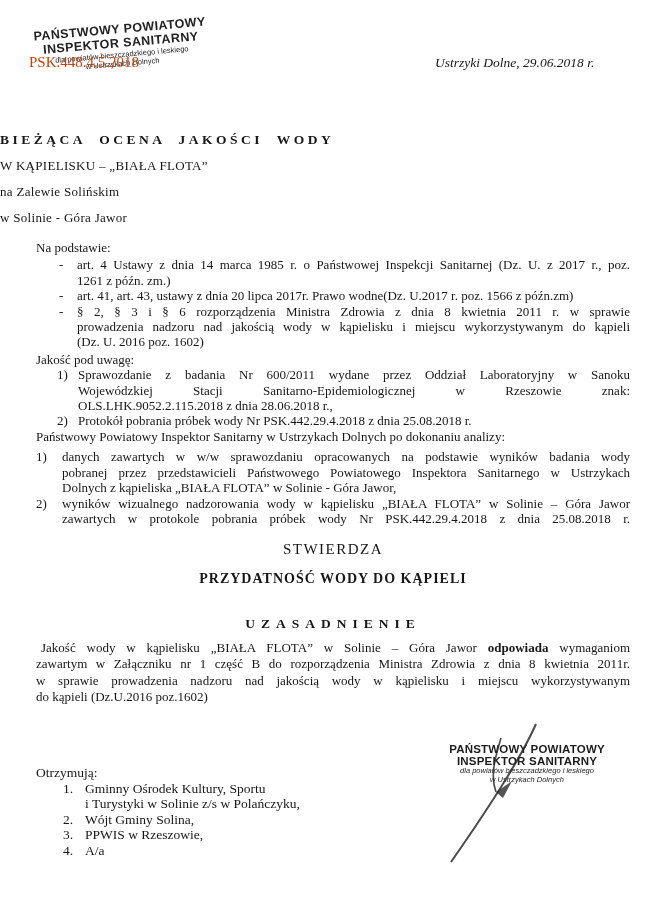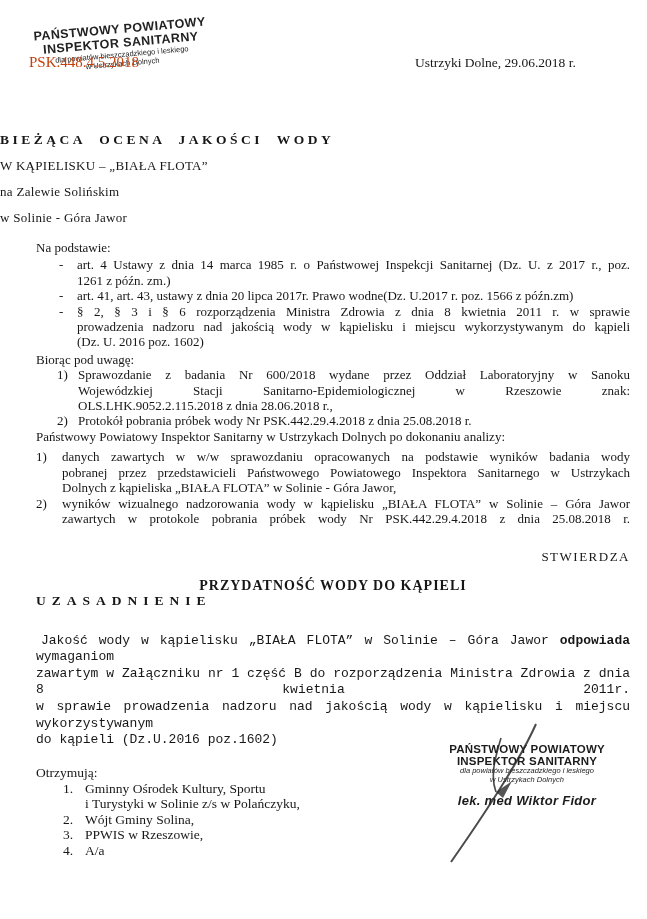--- a/index.html
+++ b/index.html
@@ -12,43 +12,43 @@
   .stamp-top {
     position:absolute; left:16px; top:22px; width:210px; text-align:center;
     transform:rotate(-5deg); color:#222;
     font-family:"Liberation Sans", sans-serif;
   }
   .stamp-top .big { font-size:12.5px; font-weight:700; letter-spacing:.4px; line-height:14px; white-space:nowrap; }
   .stamp-top .small { font-size:7.5px; line-height:9px; white-space:nowrap; }
 
   .ref-number { position:absolute; left:29px; top:54px; font-size:15px; color:#c2410c; }
 
-  .date-line { position:absolute; left:415px; top:55px; font-size:13.5px; }
+  .date-line { position:absolute; left:435px; top:55px; font-size:13.5px;font-style:italic; }
 
   
   .title-block { position:absolute; top:127px; left:0; width:100%; }
   .title-main { font-size:13.5px; font-weight:700; letter-spacing:3.5px; word-spacing:7px; line-height:26px; }
   .title-sub  { font-size:13px; line-height:26px; letter-spacing:.3px; }
 
   
   .body-block { position:absolute; left:36px; width:594px; top:240px; font-size:13px; line-height:15.4px; }
   .heading { margin:0; }
   .mt2 { margin-top:2px; } .mt5 { margin-top:5px; }
   .li { position:relative; }
   .li .marker { position:absolute; top:0; }
   .list-a .li { padding-left:41px; } .list-a .marker { left:23px; }
   .list-b .li { padding-left:42px; } .list-b .marker { left:21px; }
   .list-c .li { padding-left:26px; } .list-c .marker { left:0px; }
   .line { display:block; text-align:justify; }
   .j-full { text-align:justify; text-align-last:justify; }
 
-  .verdict-word   { text-align:right; margin-top:23px; letter-spacing:1.5px; font-size:13px; }
+  .verdict-word   { text-align:center; margin-top:16px; letter-spacing:1.5px; font-size:15px; }
   .verdict-result { text-align:center; margin-top:13px; font-weight:700; font-size:14px; letter-spacing:1px; }
-  .uzasadnienie   { font-weight:700; font-size:13.5px; letter-spacing:6px; }
-  .just-par { margin-top:24px; line-height:16.6px;font-family:Liberation Mono, monospace; }
+  .uzasadnienie   { text-align:center; margin-top:30px; font-weight:700; font-size:13.5px; letter-spacing:6px; }
+  .just-par { margin-top:8px; line-height:16.6px; }
   .just-par .indent1 { text-indent:5px; }
 
   
   .recipients { position:absolute; left:36px; top:765px; font-size:13.5px; line-height:15.6px; }
   .recipients .li { padding-left:49px; position:relative; }
   .recipients .marker { position:absolute; left:27px; top:0; }
   .pre { white-space:pre-line; }
 
   
   .stamp-bottom {
@@ -95,25 +95,25 @@
       <span class="line">art. 41, art. 43, ustawy z dnia 20 lipca 2017r. Prawo wodne(Dz. U.2017 r. poz. 1566 z późn.zm)</span>
     </div>
     <div class="li">
       <span class="marker">-</span>
       <span class="line j-full">§ 2, § 3 i § 6 rozporządzenia Ministra Zdrowia z dnia 8 kwietnia 2011 r. w sprawie</span>
       <span class="line j-full">prowadzenia nadzoru nad jakością wody w kąpielisku i miejscu wykorzystywanym do kąpieli</span>
       <span class="line">(Dz. U. 2016 poz. 1602)</span>
     </div>
   </div>
 
-  <p class="heading mt2">Biorąc pod uwagę:</p>
+  <p class="heading mt2">Jakość pod uwagę:</p>
   <div class="list-b">
     <div class="li">
       <span class="marker">1)</span>
-      <span class="line j-full">Sprawozdanie z badania Nr 600/2018 wydane przez Oddział Laboratoryjny w Sanoku</span>
+      <span class="line j-full">Sprawozdanie z badania Nr 600/2011 wydane przez Oddział Laboratoryjny w Sanoku</span>
       <span class="line j-full">Wojewódzkiej Stacji Sanitarno-Epidemiologicznej w Rzeszowie znak:</span>
       <span class="line">OLS.LHK.9052.2.115.2018 z dnia 28.06.2018 r.,</span>
     </div>
     <div class="li">
       <span class="marker">2)</span>
       <span class="line">Protokół pobrania próbek wody Nr PSK.442.29.4.2018 z dnia 25.08.2018 r.</span>
     </div>
   </div>
 
   <p class="heading">Państwowy Powiatowy Inspektor Sanitarny w Ustrzykach Dolnych po dokonaniu analizy:</p>
@@ -162,20 +162,19 @@
     <span class="marker">4.</span>
     <span>A/a</span>
   </div>
 </div>
 
 <div class="stamp-bottom">
   <div class="big">PAŃSTWOWY POWIATOWY</div>
   <div class="big">INSPEKTOR SANITARNY</div>
   <div class="small">dla powiatów bieszczadzkiego i leskiego</div>
   <div class="small">w Ustrzykach Dolnych</div>
-  <div class="signer">lek. med Wiktor Fidor</div>
 </div>
 
 <svg class="signature-svg" width="140" height="160" viewBox="0 0 140 160">
   <path d="M116 4 C 100 40, 66 92, 31 142" stroke="#2a2a2a" stroke-width="2" fill="none" opacity="0.85"></path>
   <path d="M81 18 C 75 38, 70 56, 76 72" stroke="#2a2a2a" stroke-width="1.6" fill="none" opacity="0.85"></path>
   <path d="M76 72 L 92 61 L 83 78 Z" fill="#2a2a2a" opacity="0.8"></path>
 </svg>
 
 </body></html>

